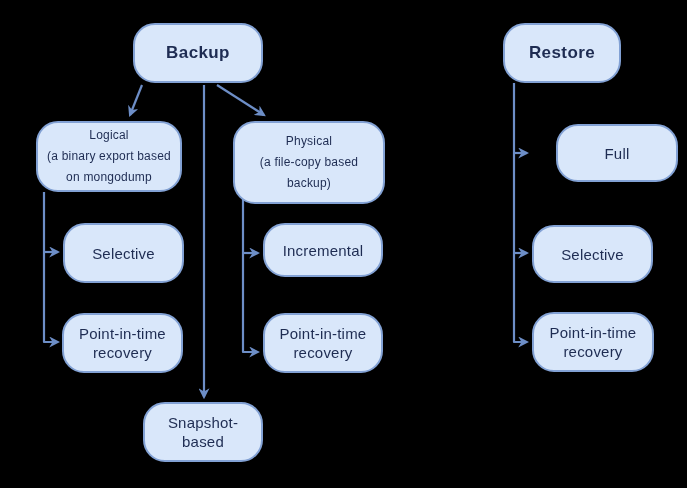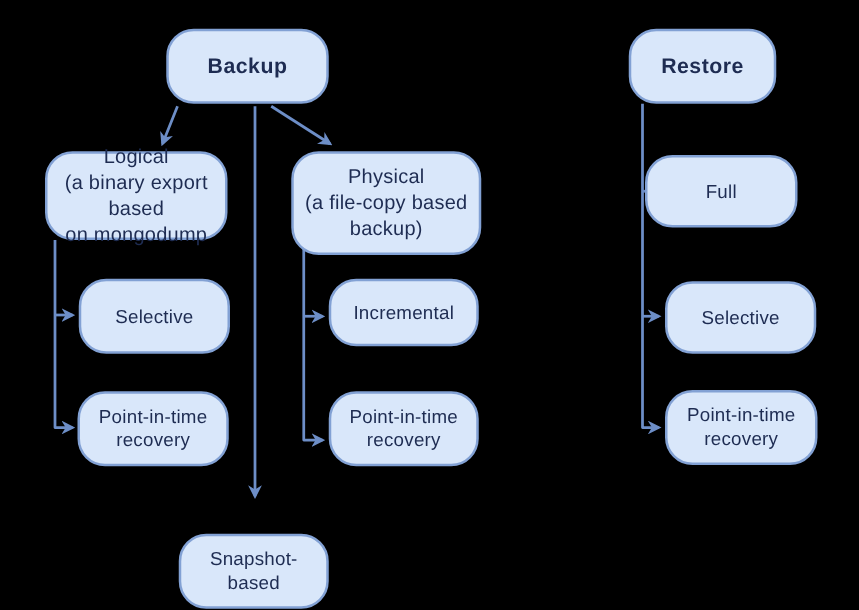--- a/index.html
+++ b/index.html
@@ -36,33 +36,33 @@
     justify-content:center;
     text-align:center;
     color:var(--text);
   }
   .node .label{
     white-space:pre-line;
     font-weight:500;
     letter-spacing:.2px;
   }
   .node.root .label{font-size:17px;font-weight:600;letter-spacing:.4px;}
-  .node.desc .label{font-size:16px;line-height:21px;}
+  .node.desc .label{font-size:12px;line-height:21px;}
   .node.leaf .label{font-size:15px;line-height:19px;}
 
   .n-backup          {left:133px;top:23px; width:130px;height:60px;}
   .n-restore         {left:503px;top:23px; width:118px;height:60px;}
   .n-logical         {left:36px; top:121px;width:146px;height:71px;}
   .n-physical        {left:233px;top:121px;width:152px;height:83px;}
   .n-selective-backup{left:63px; top:223px;width:121px;height:60px;}
   .n-incremental     {left:263px;top:223px;width:120px;height:54px;}
   .n-pitr-logical    {left:62px; top:313px;width:121px;height:60px;}
   .n-pitr-physical   {left:263px;top:313px;width:120px;height:60px;}
-  .n-snapshot        {left:143px;top:427px;width:120px;height:60px;}
-  .n-full            {left:516px;top:124px;width:122px;height:58px;}
+  .n-snapshot        {left:143px;top:402px;width:120px;height:60px;}
+  .n-full            {left:556px;top:124px;width:122px;height:58px;}
   .n-selective-restore{left:532px;top:225px;width:121px;height:58px;}
   .n-pitr-restore    {left:532px;top:312px;width:122px;height:60px;}
 </style>
 </head>
 <body>
 
 <div class="canvas">
 
   <svg class="connector-layer" width="687" height="488" viewBox="0 0 687 488" xmlns="http://www.w3.org/2000/svg">
     <defs>

